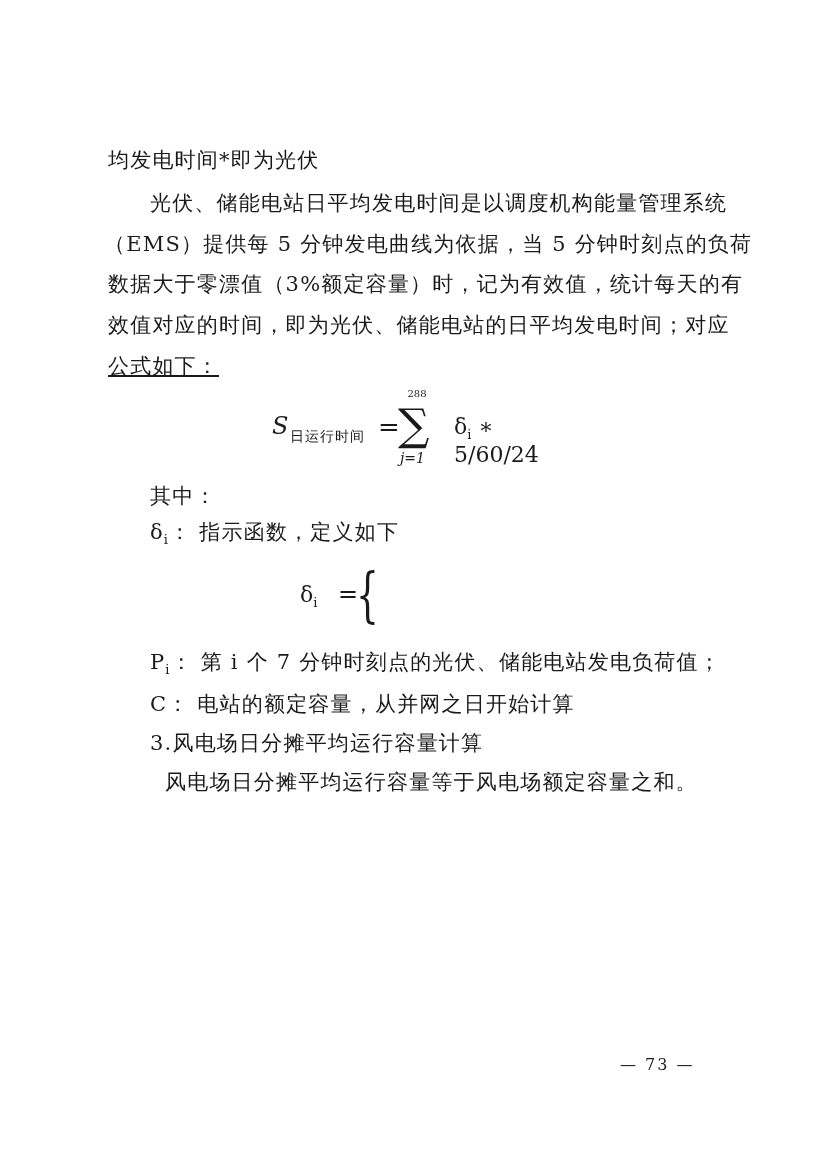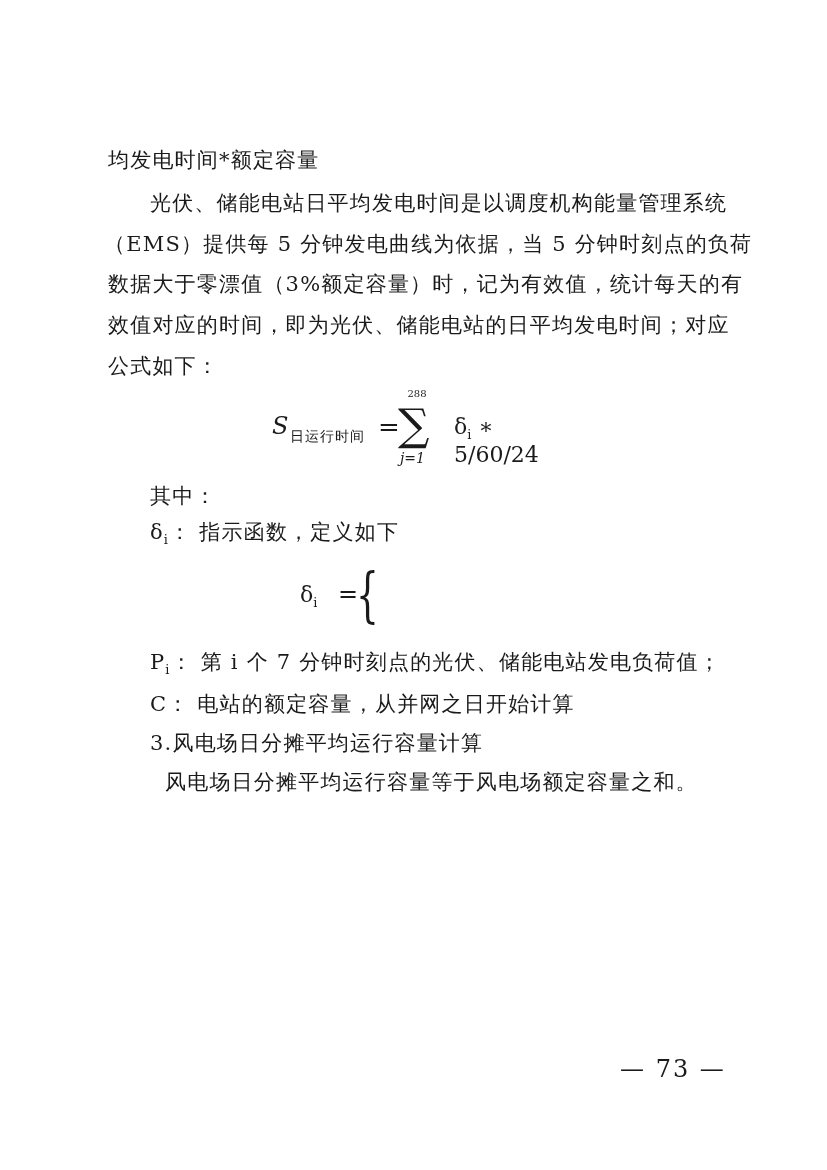--- a/index.html
+++ b/index.html
@@ -15,32 +15,32 @@
   .f1-top { position:absolute; left:130px; top:0px; font-size:10px; width:30px; text-align:center; }
   .f1-sigma { position:absolute; left:126px; top:12px; font-size:44px; line-height:50px; }
   .f1-bot { position:absolute; left:128px; top:62px; font-size:14px; font-style:italic; }
   .f1-rest { position:absolute; left:182px; top:26px; font-size:22px; }
   .sub { font-size:13px; vertical-align:-5px; }
   .formula2 { position:absolute; left:300px; top:562px; width:260px; height:70px; }
   .f2-lhs { position:absolute; left:0; top:20px; font-size:22px; }
   .f2-eq { position:absolute; left:38px; top:18px; font-size:24px; }
   .f2-brace { position:absolute; left:56px; top:-6px; font-size:60px; line-height:76px; transform:scaleX(0.6); transform-origin:left; }
   .f2-row { position:absolute; left:76px; font-size:21px; white-space:nowrap; }
-  .pagenum { position:absolute; left:620px; top:1055px; font-size:24px; letter-spacing:2px; }
+  .pagenum { position:absolute; left:620px; top:1055px; font-size:16px; letter-spacing:2px; }
 </style>
 </head>
 <body>
 
 <div>
-  <div class="line" style="top:146px;">均发电时间*额定容量</div>
+  <div class="line" style="top:146px;">均发电时间*即为光伏</div>
   <div class="line indent" style="top:189px;">光伏、储能电站日平均发电时间是以调度机构能量管理系统</div>
   <div class="line" style="top:230px;left:104px;">（EMS）提供每 5 分钟发电曲线为依据，当 5 分钟时刻点的负荷</div>
   <div class="line" style="top:270px;">数据大于零漂值（3%额定容量）时，记为有效值，统计每天的有</div>
   <div class="line" style="top:311px;">效值对应的时间，即为光伏、储能电站的日平均发电时间；对应</div>
-  <div class="line" style="top:352px;">公式如下：</div>
+  <div class="line" style="top:352px;text-decoration:underline;">公式如下：</div>
 
   <div class="formula1 math">
     <span class="f1-S">S</span>
     <span class="f1-sub">日运行时间</span>
     <span class="f1-eq">=</span>
     <span class="f1-top">288</span>
     <span class="f1-sigma">∑</span>
     <span class="f1-bot">j=1</span>
     <span class="f1-rest"><span>δ</span><span class="sub">i</span><span> ∗ 5/60/24</span></span>
   </div>

